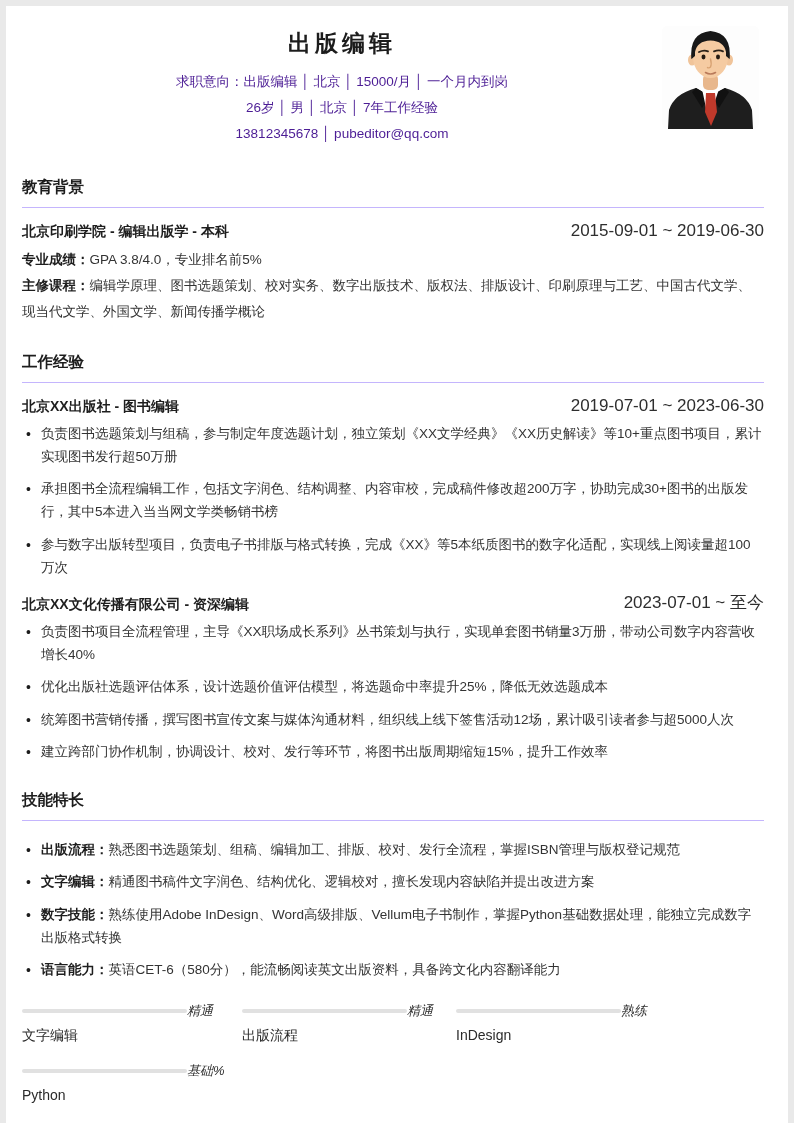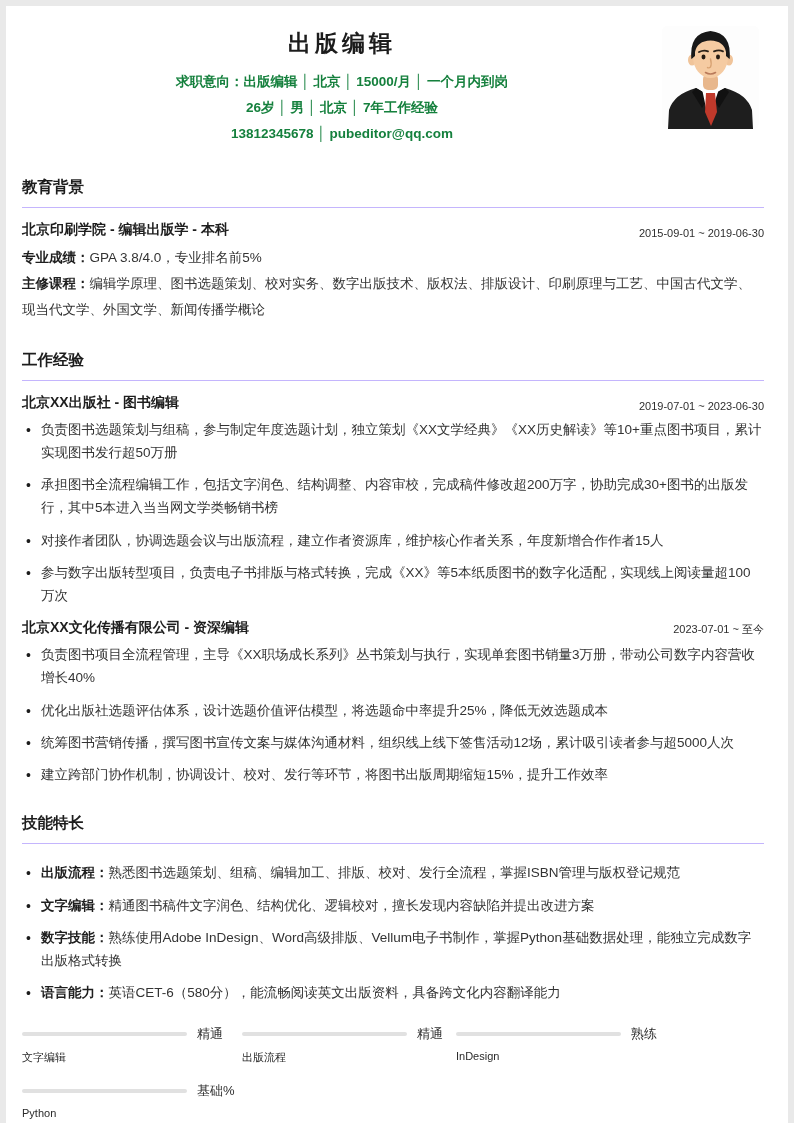--- a/index.html
+++ b/index.html
@@ -21,21 +21,21 @@
   
   .header { display: flex; align-items: flex-start; }
   .header-main { flex: 1; text-align: center; padding-top: 6px; }
   h1.title {
     margin: 0 0 16px 0;
     font-size: 23px; font-weight: 700; color: #1c1c1c;
     letter-spacing: 4px;
   }
   .contact-line {
     margin: 0 0 11px 0;
-    font-size: 13.5px; color: #15803d; line-height: 1.1; font-weight: bold;
+    font-size: 13.5px; color: #4c1d95; line-height: 1.1;
   }
   .photo {
     width: 97px; height: 103px; margin-right: 5px; margin-top: 4px;
     border-radius: 6px; overflow: hidden; background: #fdfdfd; flex: 0 0 auto;
   }
   .photo svg { display: block; }
 
   
   section { margin-top: 27px; }
   section.first { margin-top: 24px; }
@@ -44,21 +44,21 @@
     font-size: 15.5px; font-weight: 700; color: #1d1d1d;
     border-bottom: 1px solid #c4b5fd;
   }
   .sec-body { padding-top: 13px; }
 
   .entry-head {
     display: flex; justify-content: space-between; align-items: flex-end;
     margin-bottom: 6px;
   }
   .entry-title { font-size: 14px; font-weight: 700; color: #1e1e1e; }
-  .entry-date { font-size: 11px; color: #2e2e2e; }
+  .entry-date { font-size: 17px; color: #2e2e2e; }
 
   .edu-line { margin: 0; font-size: 13.5px; line-height: 1.93; color: #333; }
   .edu-line b { color: #1e1e1e; }
 
   ul.bullets { list-style: none; margin: 4px 0 0 0; padding: 0; }
   ul.bullets li {
     position: relative; padding-left: 19px; margin-bottom: 9px;
     font-size: 13.5px; line-height: 1.72; color: #333;
   }
   ul.bullets li::before {
@@ -67,24 +67,24 @@
   }
   ul.bullets li b { color: #1e1e1e; }
   .job + .job { margin-top: 12px; }
 
   
   .bars {
     display: grid; grid-template-columns: 220px 214px auto;
     margin-top: 22px; row-gap: 18px;
   }
   .bar-item { }
-  .bar-row { display: flex; align-items: center; gap: 10px; height: 16px; }
+  .bar-row { display: flex; align-items: center; height: 16px; font-style: italic; }
   .bar-track { width: 165px; height: 4px; background: #e1e1e1; border-radius: 2px; }
   .bar-level { font-size: 13px; color: #2e2e2e; white-space: nowrap; }
-  .bar-name { margin-top: 8px; font-size: 11px; color: #2a2a2a; }
+  .bar-name { margin-top: 8px; font-size: 14px; color: #2a2a2a; }
 </style>
 </head>
 <body>
 
 <div class="page">
 
   <div class="header">
     <div class="header-main">
       <h1 class="title">出版编辑</h1>
       <p class="contact-line">求职意向：出版编辑 │ 北京 │ 15000/月 │ 一个月内到岗</p>
@@ -142,21 +142,20 @@
     <h2 class="sec-title">工作经验</h2>
     <div class="sec-body">
       <div class="job">
         <div class="entry-head">
           <span class="entry-title">北京XX出版社 - 图书编辑</span>
           <span class="entry-date">2019-07-01 ~ 2023-06-30</span>
         </div>
         <ul class="bullets">
           <li>负责图书选题策划与组稿，参与制定年度选题计划，独立策划《XX文学经典》《XX历史解读》等10+重点图书项目，累计实现图书发行超50万册</li>
           <li>承担图书全流程编辑工作，包括文字润色、结构调整、内容审校，完成稿件修改超200万字，协助完成30+图书的出版发行，其中5本进入当当网文学类畅销书榜</li>
-          <li>对接作者团队，协调选题会议与出版流程，建立作者资源库，维护核心作者关系，年度新增合作作者15人</li>
           <li>参与数字出版转型项目，负责电子书排版与格式转换，完成《XX》等5本纸质图书的数字化适配，实现线上阅读量超100万次</li>
         </ul>
       </div>
       <div class="job">
         <div class="entry-head">
           <span class="entry-title">北京XX文化传播有限公司 - 资深编辑</span>
           <span class="entry-date">2023-07-01 ~ 至今</span>
         </div>
         <ul class="bullets">
           <li>负责图书项目全流程管理，主导《XX职场成长系列》丛书策划与执行，实现单套图书销量3万册，带动公司数字内容营收增长40%</li>

